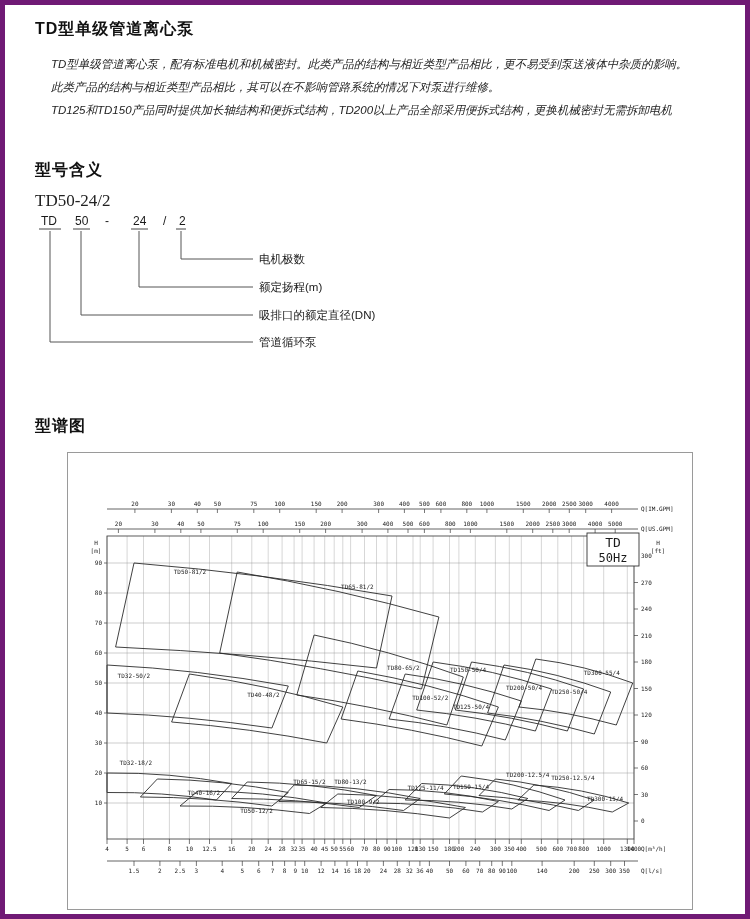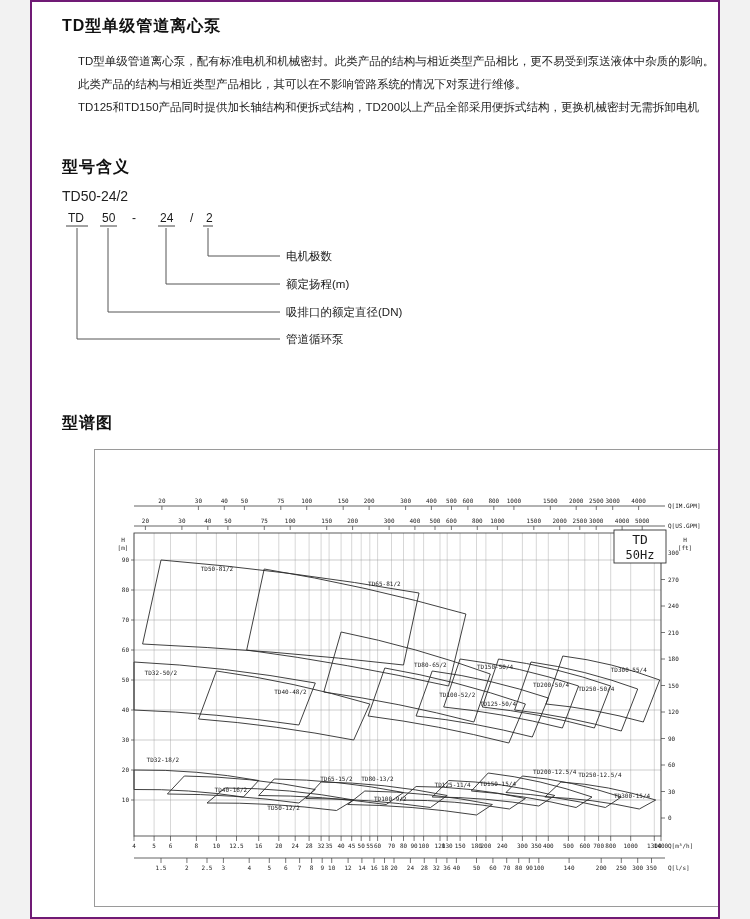--- a/index.html
+++ b/index.html
@@ -1,33 +1,33 @@
 <!DOCTYPE html>
 <html><head>
 <meta charset="utf-8">
 <style>
   html,body { margin:0; padding:0; background:#f2f2f2; }
   .page {
-    position:relative; width:690px; height:919px; margin:0 auto;
-    background:#ffffff; border:2px solid #701a75; box-sizing:border-box;
+    position:relative; width:750px; height:919px; margin:0 auto;
+    background:#ffffff; border:5px solid #701a75; box-sizing:border-box;
     font-family:"Liberation Sans", sans-serif; color:#1a1a1a; overflow:hidden;
   }
   .page-title {
     position:absolute; left:30px; top:14px; margin:0;
     font-size:16px; font-weight:bold; letter-spacing:1px; color:#111;
   }
-  .intro { position:absolute; left:46px; top:48px; width:670px; }
+  .intro { position:absolute; left:46px; top:48px; width:670px;font-style:italic; }
   .intro p { margin:0; font-size:11.5px; line-height:23px; color:#222; }
   .section-heading {
     position:absolute; left:30px; margin:0;
     font-size:16px; font-weight:bold; letter-spacing:1px; color:#111;
   }
   .sec-model { top:155px; }
   .sec-spectrum { top:404px;margin-top:7px; }
-  .model-example { position:absolute; left:30px; top:186px; font-size:14px; color:#222; }
+  .model-example { position:absolute; left:30px; top:186px; font-size:17px; color:#222;font-family:Liberation Serif, serif; }
   #model-diagram { position:absolute; left:30px; top:204px; }
   #model-diagram svg text { font-family:"Liberation Sans", sans-serif; fill:#1a1a1a; }
   #chart-box {
     position:absolute; left:62px; top:447px; width:626px; height:458px;
     border:1px solid #9a9a9a; box-sizing:border-box; background:#fff;
   }
   #chart-box svg text { font-family:"DejaVu Sans Mono", monospace; fill:#1b1b1b; }
 </style>
 </head>
 <body>

